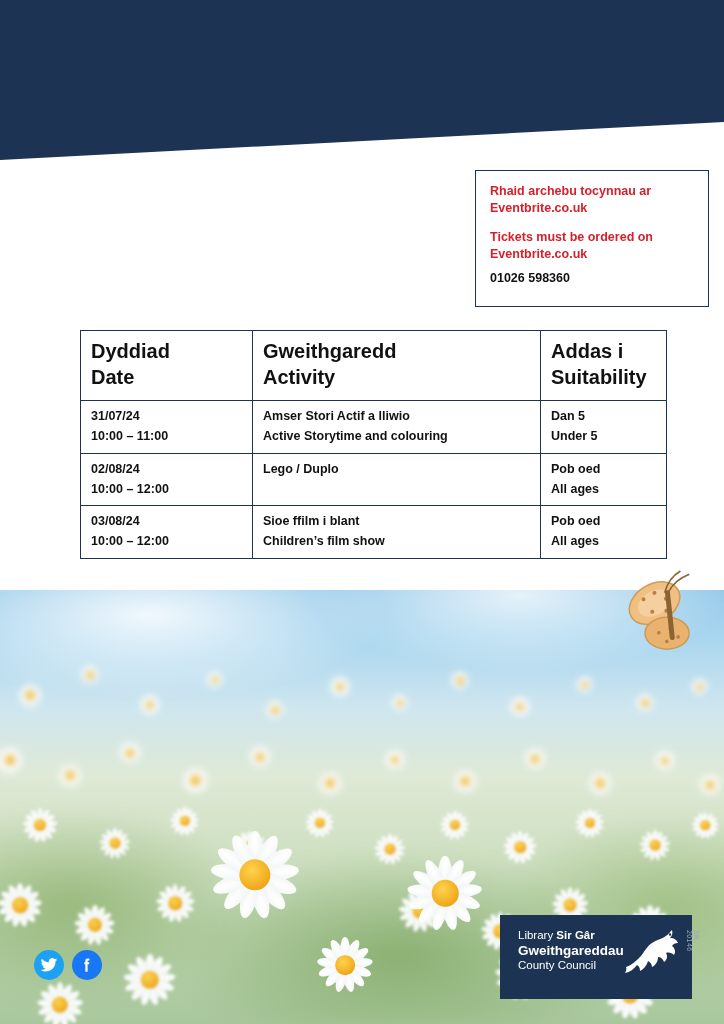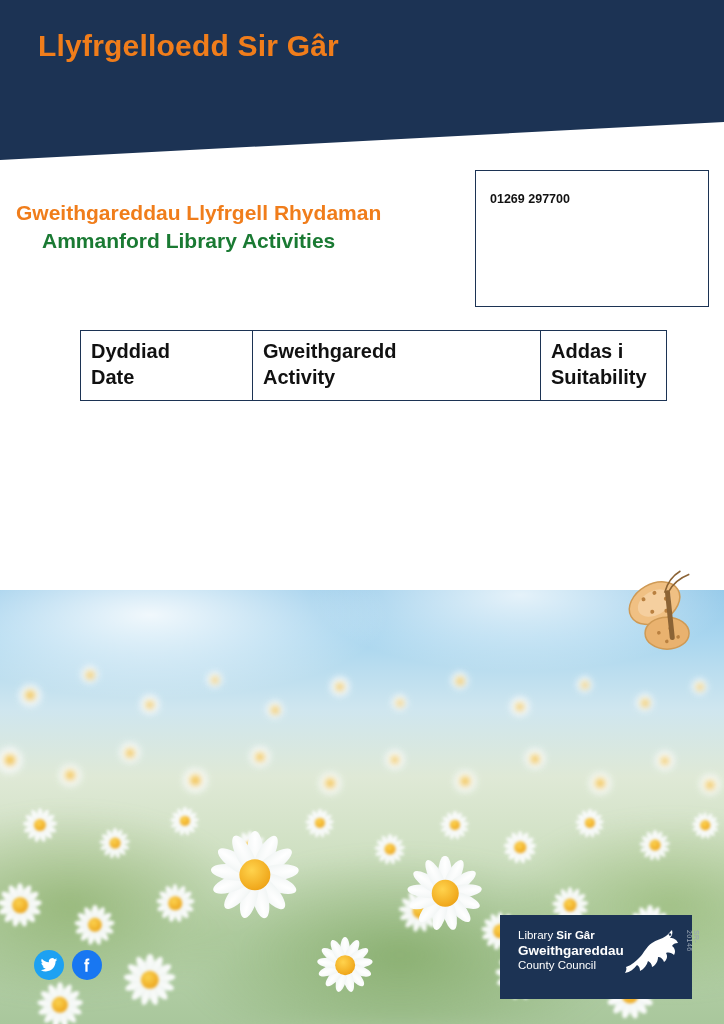--- a/index.html
+++ b/index.html
@@ -240,33 +240,30 @@
     transform-origin: left top;
     z-index: 5;
     letter-spacing: 0.4px;
   }
 </style>
 </head>
 <body>
 
 <div class="header">
   <div class="header-inner">
-    <div class="title-cy">Llyfrgelloedd Sir Gâr</div>
   </div>
 </div>
 
 <div class="content">
 
-  <div class="subtitle-block">
-    <div class="subtitle-cy">Gweithgareddau Llyfrgell Rhydaman</div>
-    <div class="subtitle-en">Ammanford Library Activities</div>
-  </div>
 
   <div class="booking-box">
-    <div class="booking-phone">01269 297700</div>
+    <div class="booking-line">Rhaid archebu tocynnau ar Eventbrite.co.uk</div>
+    <div class="booking-line gap">Tickets must be ordered on Eventbrite.co.uk</div>
+    <div class="booking-phone">01026 598360</div>
   </div>
 
   <div class="table-wrap">
     <table>
       <colgroup>
         <col class="c-date">
           <col class="c-act">
           <col class="c-suit">
       </colgroup>
       <thead>
@@ -279,20 +276,62 @@
             <span class="row-line">Gweithgaredd</span>
             <span class="row-line">Activity</span>
           </th>
           <th>
             <span class="row-line">Addas i</span>
             <span class="row-line">Suitability</span>
           </th>
         </tr>
       </thead>
       <tbody>
+        <tr>
+          <td>
+            <span class="row-line">31/07/24</span>
+            <span class="row-line">10:00 – 11:00</span>
+          </td>
+          <td>
+            <span class="row-line">Amser Stori Actif a lliwio</span>
+            <span class="row-line">Active Storytime and colouring</span>
+          </td>
+          <td>
+            <span class="row-line">Dan 5</span>
+            <span class="row-line">Under 5</span>
+          </td>
+        </tr>
+        <tr>
+          <td>
+            <span class="row-line">02/08/24</span>
+            <span class="row-line">10:00 – 12:00</span>
+          </td>
+          <td>
+            <span class="row-line">Lego / Duplo</span>
+            <span class="row-line"></span>
+          </td>
+          <td>
+            <span class="row-line">Pob oed</span>
+            <span class="row-line">All ages</span>
+          </td>
+        </tr>
+        <tr>
+          <td>
+            <span class="row-line">03/08/24</span>
+            <span class="row-line">10:00 – 12:00</span>
+          </td>
+          <td>
+            <span class="row-line">Sioe ffilm i blant</span>
+            <span class="row-line">Children’s film show</span>
+          </td>
+          <td>
+            <span class="row-line">Pob oed</span>
+            <span class="row-line">All ages</span>
+          </td>
+        </tr>
       </tbody>
     </table>
   </div>
 </div>
 
 <div class="photo">
   <div class="blur-green"></div>
   <div id="flowers">
       <div class="daisy blur-far" style="left: 17px; top: 107px; width: 26px; height: 26px;">
         <div class="petal" style="width: 4.42px; height: 12.48px; margin-left: -2.21px; margin-top: -12.48px; transform: rotate(0deg);"></div>

